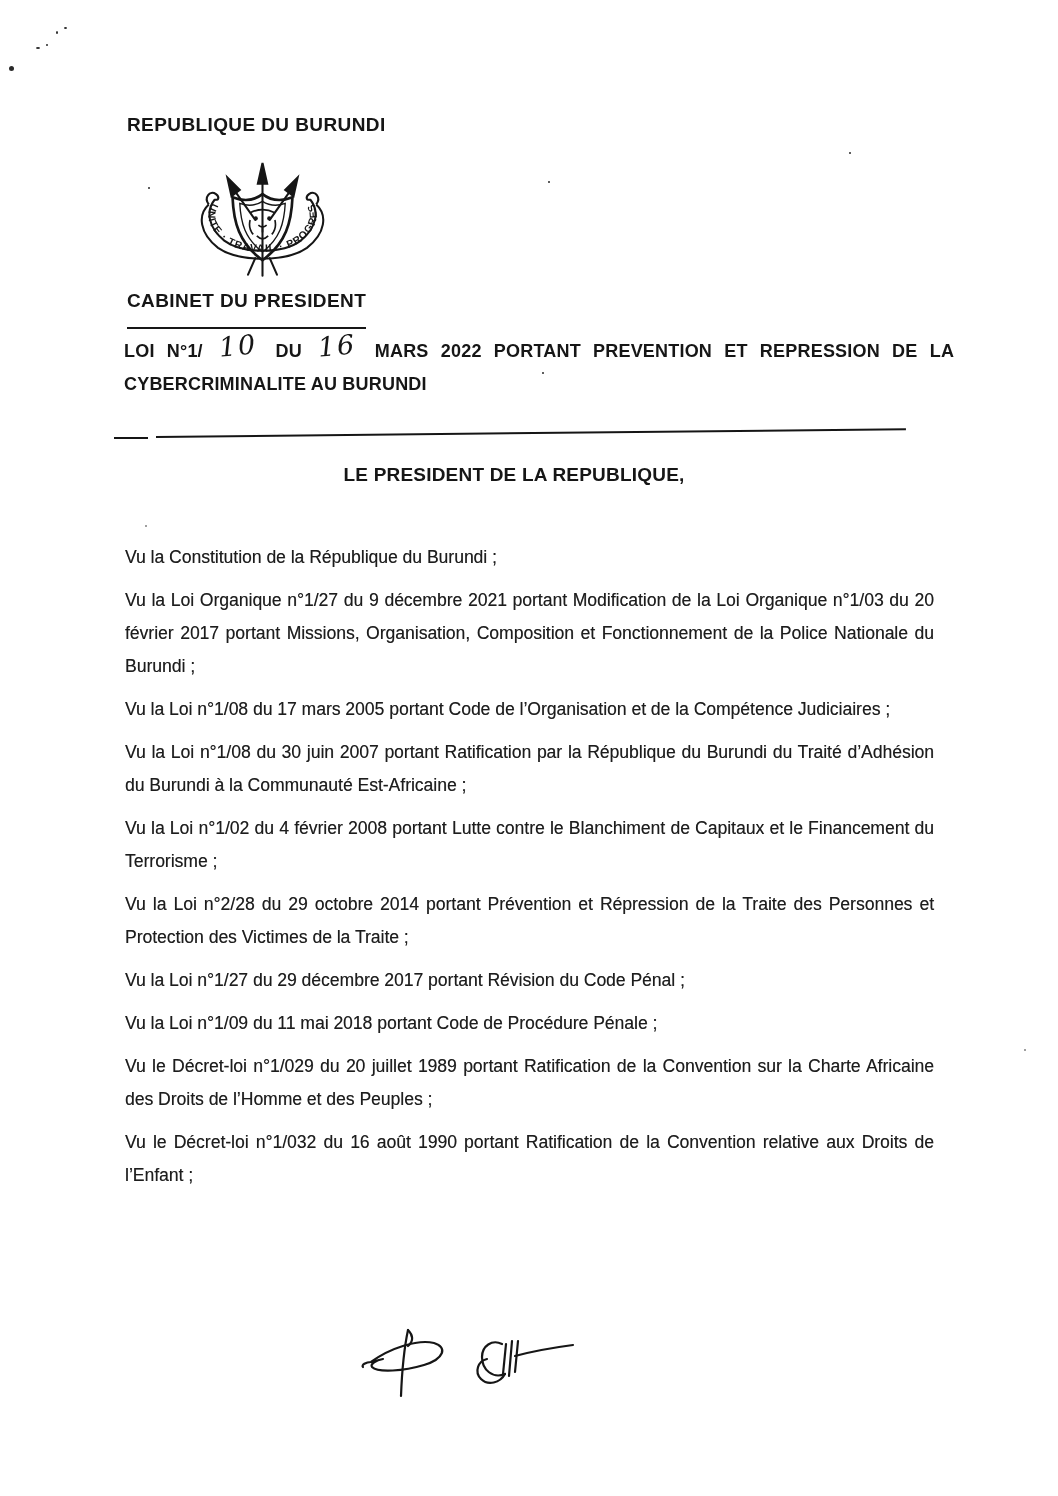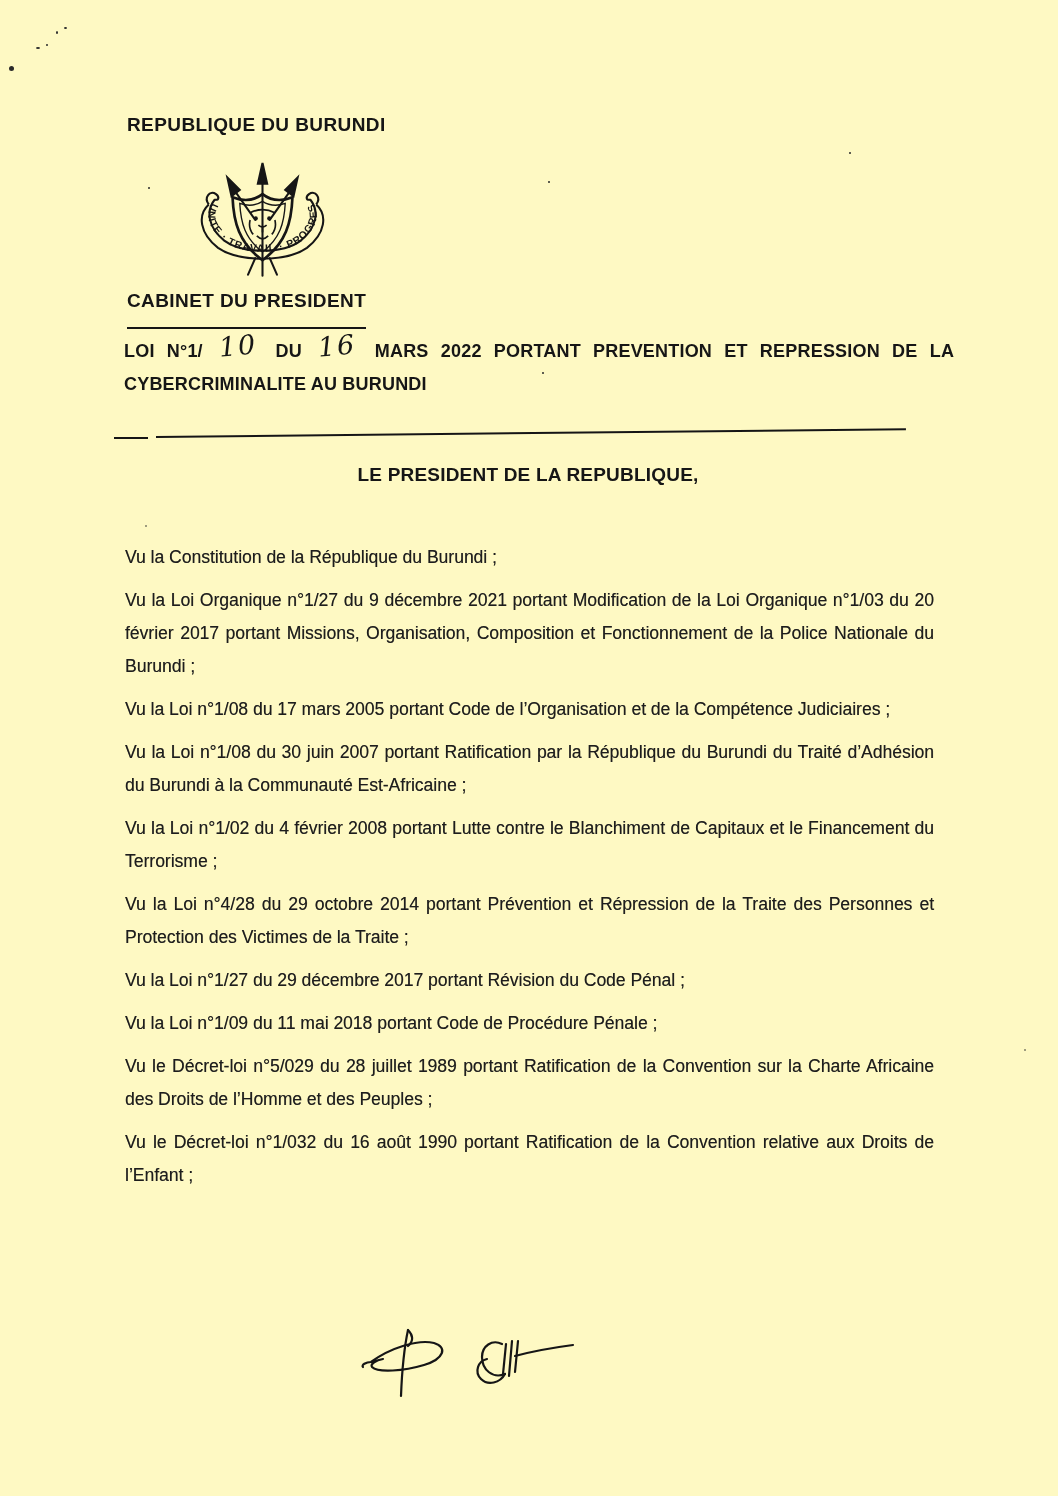--- a/index.html
+++ b/index.html
@@ -1,21 +1,21 @@
 <!DOCTYPE html>
 <html><head>
 <meta charset="utf-8">
 <style>
   * { margin: 0; padding: 0; box-sizing: border-box; }
   html, body { background: #e8e8e8; }
   .page {
     position: relative;
     width: 1058px;
     height: 1496px;
-    background: #fef9c3;
+    background: #ffffff;
     margin: 0 auto;
     overflow: hidden;
     color: #1b1b1b;
     font-family: "Liberation Sans", "DejaVu Sans", sans-serif;
   }
 
   
   .country-header {
     position: absolute;
     left: 127px; top: 114px;
@@ -68,21 +68,21 @@
     position: absolute;
     background: #151515;
     height: 2px;
   }
   .sep-a { left: 114px; top: 437px; width: 34px; }
   .sep-b { left: 156px; top: 436px; width: 750px; transform: rotate(-0.6deg); transform-origin: left center; }
 
   
   .salutation {
     position: absolute;
-    left: 122px; top: 464px;
+    left: 108px; top: 464px;
     width: 812px;
     text-align: center;
     font-size: 19px;
     font-weight: bold;
     letter-spacing: 0.2px;
     color: #161616;
   }
 
   
   .recitals {
@@ -176,24 +176,24 @@
   <div class="sep-b"></div>
 
   <div class="salutation">LE PRESIDENT DE LA REPUBLIQUE,</div>
 
   <div class="recitals">
       <p class="justify">Vu la Constitution de la République du Burundi ;</p>
       <p class="justify">Vu la Loi Organique n°1/27 du 9 décembre 2021 portant Modification de la Loi Organique n°1/03 du 20 février 2017 portant Missions, Organisation, Composition et Fonctionnement de la Police Nationale du Burundi ;</p>
       <p class="justify">Vu la Loi n°1/08 du 17 mars 2005 portant Code de l’Organisation et de la Compétence Judiciaires ;</p>
       <p class="justify">Vu la Loi n°1/08 du 30 juin 2007 portant Ratification par la République du Burundi du Traité d’Adhésion du Burundi à la Communauté Est-Africaine ;</p>
       <p class="justify">Vu la Loi n°1/02 du 4 février 2008 portant Lutte contre le Blanchiment de Capitaux et le Financement du Terrorisme ;</p>
-      <p class="justify">Vu la Loi n°4/28 du 29 octobre 2014 portant Prévention et Répression de la Traite des Personnes et Protection des Victimes de la Traite ;</p>
+      <p class="justify">Vu la Loi n°2/28 du 29 octobre 2014 portant Prévention et Répression de la Traite des Personnes et Protection des Victimes de la Traite ;</p>
       <p class="justify">Vu la Loi n°1/27 du 29 décembre 2017 portant Révision du Code Pénal ;</p>
       <p class="justify">Vu la Loi n°1/09 du 11 mai 2018 portant Code de Procédure Pénale ;</p>
-      <p class="justify">Vu le Décret-loi n°5/029 du 28 juillet 1989 portant Ratification de la Convention sur la Charte Africaine des Droits de l’Homme et des Peuples ;</p>
+      <p class="justify">Vu le Décret-loi n°1/029 du 20 juillet 1989 portant Ratification de la Convention sur la Charte Africaine des Droits de l’Homme et des Peuples ;</p>
       <p class="justify">Vu le Décret-loi n°1/032 du 16 août 1990 portant Ratification de la Convention relative aux Droits de l’Enfant ;</p>
     </div>
 
   <svg class="sig sig-1" viewBox="0 0 96 74">
     <g fill="none" stroke="#161616" stroke-width="2.2" stroke-linecap="round">
       <path d="M50,4 C47,18 44,44 43,70"></path>
       <path d="M50,4 C55,9 56,15 50,20"></path>
       <path d="M5,41 C3,39 8,36 13,36 C32,22 60,13 76,17 C90,21 86,33 66,39 C46,45 20,47 14,41 C12,38 18,34 25,33"></path>
     </g>
   </svg>

